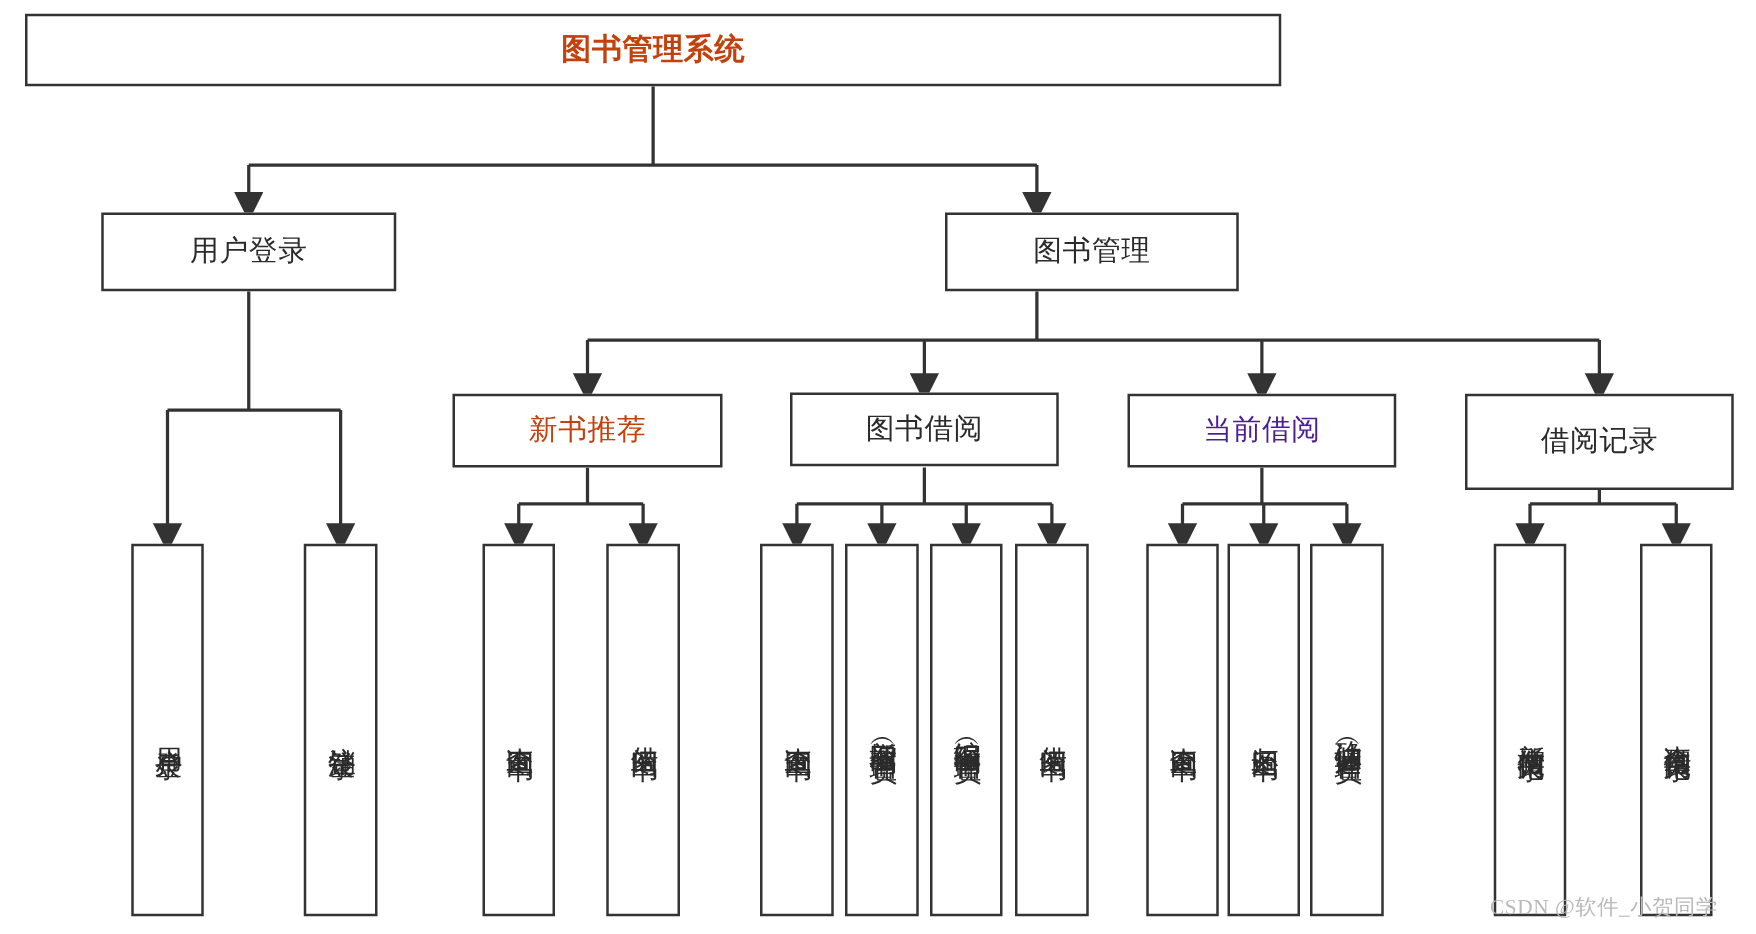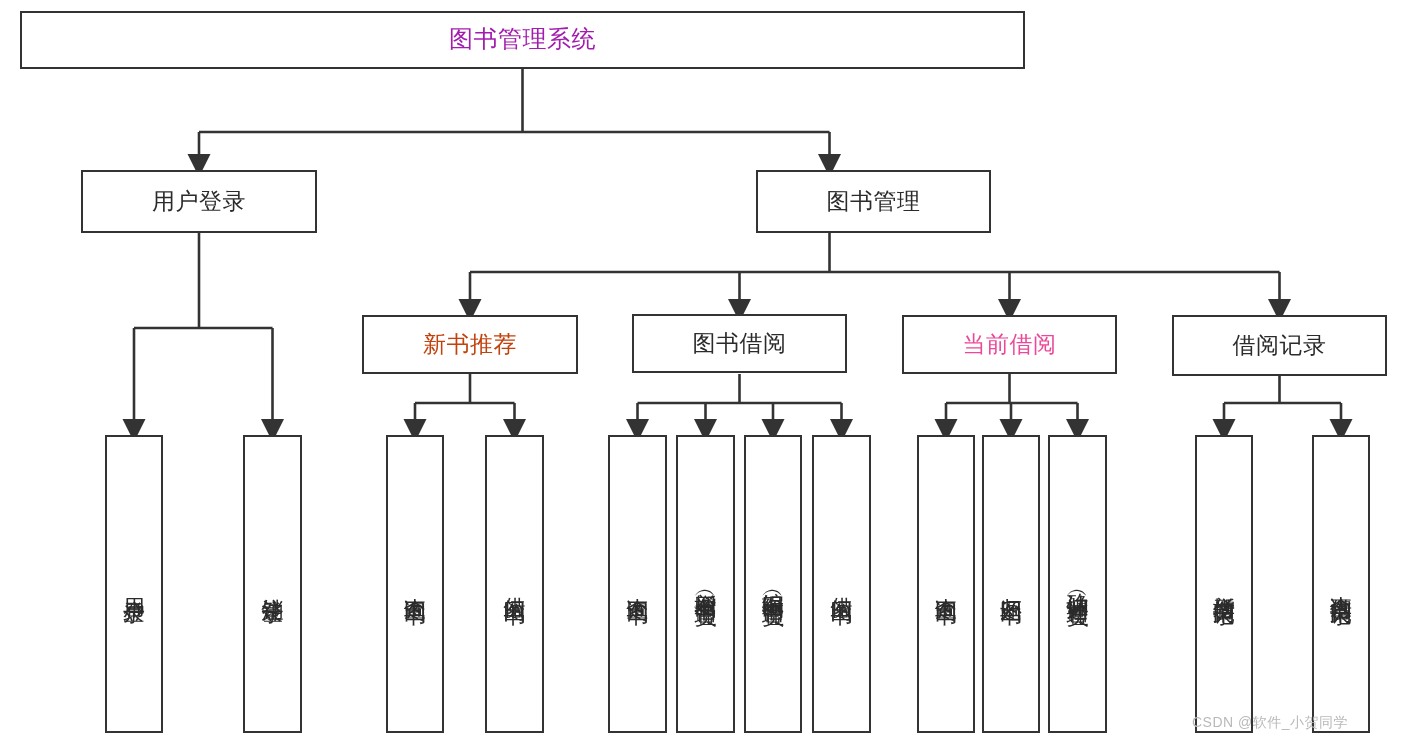--- a/index.html
+++ b/index.html
@@ -47,22 +47,22 @@
   .node.vertical .node-label {
     writing-mode: vertical-rl;
     text-orientation: upright;
     font-size: 22px;
     letter-spacing: 2px;
     line-height: 1.0;
   }
   .node.root .node-label { font-size: 24px; }
   .watermark {
     position: absolute;
-    font-family: Liberation Sans, sans-serif;
-    font-size: 14px;
+    font-family: Liberation Serif, serif;
+    font-size: 17px;
     color: #b9b9b9;
     white-space: nowrap;
     letter-spacing: 0.5px;
   }
 </style>
 </head>
 <body>
 
 <div id="diagram-root">
 
@@ -104,38 +104,38 @@
         <path d="M1077.5,403 L1077.5,429" marker-end="url(#arrowhead)"></path>
         <path d="M1279.5,374 L1279.5,403"></path>
         <path d="M1224,403 L1341,403"></path>
         <path d="M1224,403 L1224,429" marker-end="url(#arrowhead)"></path>
         <path d="M1341,403 L1341,429" marker-end="url(#arrowhead)"></path>
       </g>
   </svg>
 
   <div id="nodes-layer">
       <div class="node root" style="left: 20px; top: 11px; width: 1005px; height: 58px; border-color: rgb(51, 51, 51); background: rgb(255, 255, 255);">
-        <span class="node-label" style="color: #a21caf;">图书管理系统</span>
+        <span class="node-label" style="color: #c2410c; font-weight: bold;">图书管理系统</span>
       </div>
       <div class="node" style="left: 81px; top: 170px; width: 236px; height: 63px; border-color: rgb(51, 51, 51); background: rgb(255, 255, 255);">
         <span class="node-label" style="color: rgb(43, 43, 43);">用户登录</span>
       </div>
       <div class="node" style="left: 712px; top: 170px; width: 235px; height: 63px; border-color: rgb(51, 51, 51); background: rgb(255, 255, 255); margin-left: 44px;">
         <span class="node-label" style="color: rgb(43, 43, 43);">图书管理</span>
       </div>
       <div class="node" style="left: 362px; top: 315px; width: 216px; height: 59px; border-color: rgb(51, 51, 51); background: rgb(255, 255, 255);">
         <span class="node-label" style="color: #c2410c;">新书推荐</span>
       </div>
       <div class="node" style="left: 632px; top: 314px; width: 215px; height: 59px; border-color: rgb(51, 51, 51); background: rgb(255, 255, 255);">
         <span class="node-label" style="color: rgb(43, 43, 43);">图书借阅</span>
       </div>
       <div class="node" style="left: 902px; top: 315px; width: 215px; height: 59px; border-color: rgb(51, 51, 51); background: rgb(255, 255, 255);">
-        <span class="node-label" style="color: #ec4899;">当前借阅</span>
+        <span class="node-label" style="color: #4c1d95;">当前借阅</span>
       </div>
-      <div class="node" style="left: 1172px; top: 315px; width: 215px; height: 61px; border-color: rgb(51, 51, 51); background: rgb(255, 255, 255);">
+      <div class="node" style="left: 1172px; top: 315px; width: 215px; height: 77px; border-color: rgb(51, 51, 51); background: rgb(255, 255, 255);">
         <span class="node-label" style="color: rgb(43, 43, 43);">借阅记录</span>
       </div>
       <div class="node vertical" style="left: 105px; top: 435px; width: 58px; height: 298px; border-color: rgb(51, 51, 51); background: rgb(255, 255, 255);">
         <span class="node-label" style="color: rgb(43, 43, 43);">用户登录</span>
       </div>
       <div class="node vertical" style="left: 243px; top: 435px; width: 59px; height: 298px; border-color: rgb(51, 51, 51); background: rgb(255, 255, 255);">
         <span class="node-label" style="color: rgb(43, 43, 43);">注销登录</span>
       </div>
       <div class="node vertical" style="left: 386px; top: 435px; width: 58px; height: 298px; border-color: rgb(51, 51, 51); background: rgb(255, 255, 255);">
         <span class="node-label" style="color: rgb(43, 43, 43);">查询图书</span>

